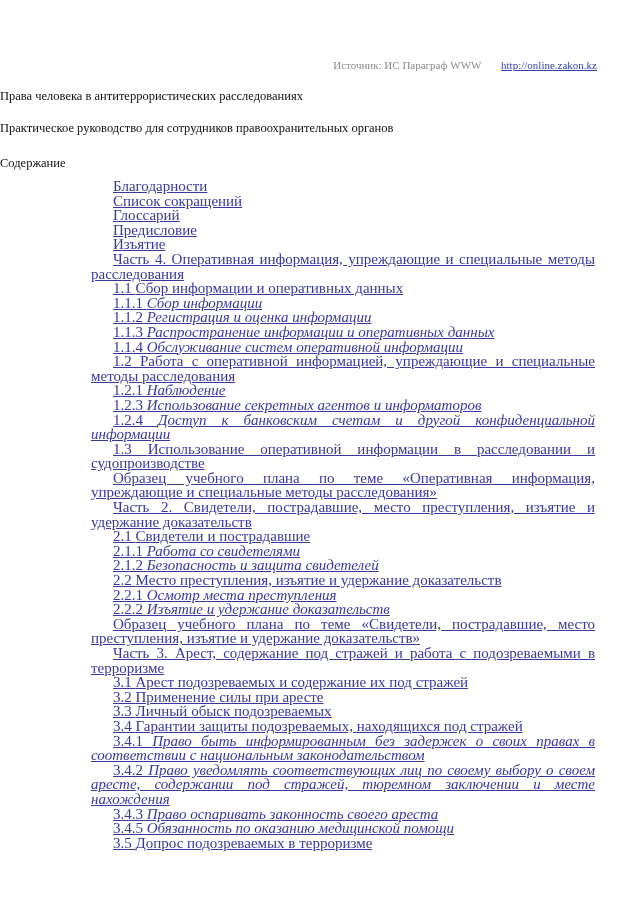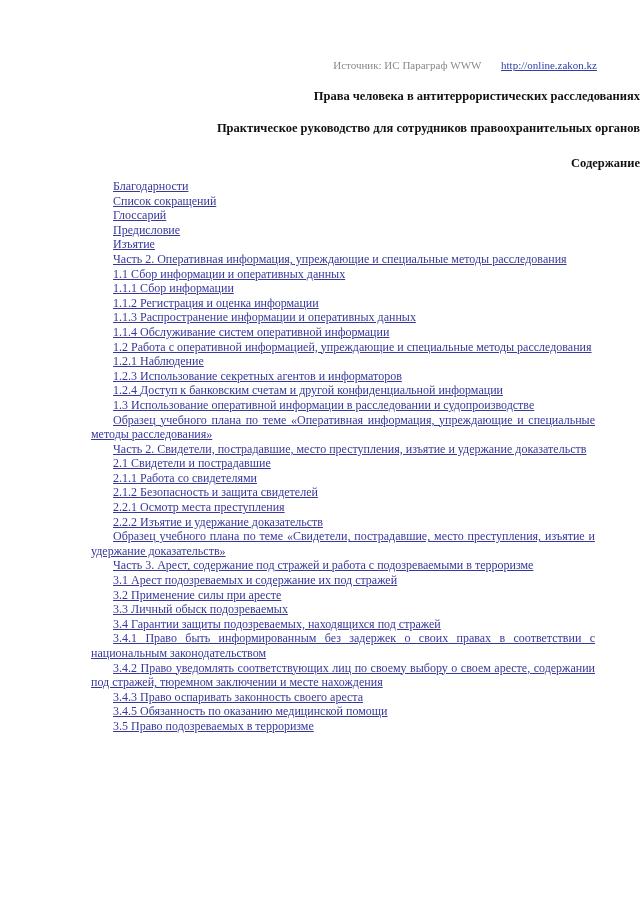--- a/index.html
+++ b/index.html
@@ -1,69 +1,70 @@
 <!DOCTYPE html>
 <html><head>
 <meta charset="utf-8">
 <style>
   html, body { margin: 0; padding: 0; background: #ffffff; }
   body { width: 640px; height: 905px; position: relative; overflow: hidden;
          font-family: "Liberation Serif", "DejaVu Serif", serif; color: #111; }
   .source { position: absolute; top: 59px; right: 43px; font-size: 11px; color: #8a8a8a; }
   .source a { color: #2f3fa8; text-decoration: underline; padding-left: 17px; }
-  .title { position: absolute; left: 0; width: 640px; text-align: right;
-           font-weight: bold; font-size: 12.5px; color: #111; }
+  .title { position: absolute; left: 0; width: 640px; text-align: left;
+           font-weight: normal; font-size: 12.5px; color: #111; }
   .t1 { top: 89px; }
   .t2 { top: 121px; }
   .t3 { top: 156px; }
   .toc { position: absolute; top: 179px; left: 91px; width: 504px;
-         font-size: 12px; line-height: 14.6px; }
+         font-size: 15px; line-height: 14.6px; }
   .toc a { color: #38389a; text-decoration: underline; display: block;
            text-indent: 22px; text-align: justify; text-align-last: left; }
-  .toc a.it .txt { }
+  .toc a.it .txt { font-style: italic; }
 </style>
 </head>
 <body>
 
 <div class="source">
   <span>Источник: ИС Параграф WWW </span><a>http://online.zakon.kz</a>
 </div>
 
 <div class="title t1">Права человека в антитеррористических расследованиях</div>
 <div class="title t2">Практическое руководство для сотрудников правоохранительных органов</div>
 <div class="title t3">Содержание</div>
 
 <div class="toc" id="toc">
     <a class=""><span></span><span class="txt">Благодарности</span></a>
     <a class=""><span></span><span class="txt">Список сокращений</span></a>
     <a class=""><span></span><span class="txt">Глоссарий</span></a>
     <a class=""><span></span><span class="txt">Предисловие</span></a>
     <a class=""><span></span><span class="txt">Изъятие</span></a>
-    <a class=""><span></span><span class="txt">Часть 2. Оперативная информация, упреждающие и специальные методы расследования</span></a>
+    <a class=""><span></span><span class="txt">Часть 4. Оперативная информация, упреждающие и специальные методы расследования</span></a>
     <a class=""><span>1.1 </span><span class="txt">Сбор информации и оперативных данных</span></a>
     <a class="it"><span>1.1.1 </span><span class="txt">Сбор информации</span></a>
     <a class="it"><span>1.1.2 </span><span class="txt">Регистрация и оценка информации</span></a>
     <a class="it"><span>1.1.3 </span><span class="txt">Распространение информации и оперативных данных</span></a>
     <a class="it"><span>1.1.4 </span><span class="txt">Обслуживание систем оперативной информации</span></a>
     <a class=""><span>1.2 </span><span class="txt">Работа с оперативной информацией, упреждающие и специальные методы расследования</span></a>
     <a class="it"><span>1.2.1 </span><span class="txt">Наблюдение</span></a>
     <a class="it"><span>1.2.3 </span><span class="txt">Использование секретных агентов и информаторов</span></a>
     <a class="it"><span>1.2.4 </span><span class="txt">Доступ к банковским счетам и другой конфиденциальной информации</span></a>
     <a class=""><span>1.3 </span><span class="txt">Использование оперативной информации в расследовании и судопроизводстве</span></a>
     <a class=""><span></span><span class="txt">Образец учебного плана по теме «Оперативная информация, упреждающие и специальные методы расследования»</span></a>
     <a class=""><span></span><span class="txt">Часть 2. Свидетели, пострадавшие, место преступления, изъятие и удержание доказательств</span></a>
     <a class=""><span>2.1 </span><span class="txt">Свидетели и пострадавшие</span></a>
     <a class="it"><span>2.1.1 </span><span class="txt">Работа со свидетелями</span></a>
     <a class="it"><span>2.1.2 </span><span class="txt">Безопасность и защита свидетелей</span></a>
+    <a class=""><span>2.2 </span><span class="txt">Место преступления, изъятие и удержание доказательств</span></a>
     <a class="it"><span>2.2.1 </span><span class="txt">Осмотр места преступления</span></a>
     <a class="it"><span>2.2.2 </span><span class="txt">Изъятие и удержание доказательств</span></a>
     <a class=""><span></span><span class="txt">Образец учебного плана по теме «Свидетели, пострадавшие, место преступления, изъятие и удержание доказательств»</span></a>
     <a class=""><span></span><span class="txt">Часть 3. Арест, содержание под стражей и работа с подозреваемыми в терроризме</span></a>
     <a class=""><span>3.1 </span><span class="txt">Арест подозреваемых и содержание их под стражей</span></a>
     <a class=""><span>3.2 </span><span class="txt">Применение силы при аресте</span></a>
     <a class=""><span>3.3 </span><span class="txt">Личный обыск подозреваемых</span></a>
     <a class=""><span>3.4 </span><span class="txt">Гарантии защиты подозреваемых, находящихся под стражей</span></a>
     <a class="it"><span>3.4.1 </span><span class="txt">Право быть информированным без задержек о своих правах в соответствии с национальным законодательством</span></a>
     <a class="it"><span>3.4.2 </span><span class="txt">Право уведомлять соответствующих лиц по своему выбору о своем аресте, содержании под стражей, тюремном заключении и месте нахождения</span></a>
     <a class="it"><span>3.4.3 </span><span class="txt">Право оспаривать законность своего ареста</span></a>
     <a class="it"><span>3.4.5 </span><span class="txt">Обязанность по оказанию медицинской помощи</span></a>
-    <a class=""><span>3.5 </span><span class="txt">Право подозреваемых в терроризме</span></a>
+    <a class=""><span>3.5 </span><span class="txt">Допрос подозреваемых в терроризме</span></a>
   </div>
 
 </body></html>

